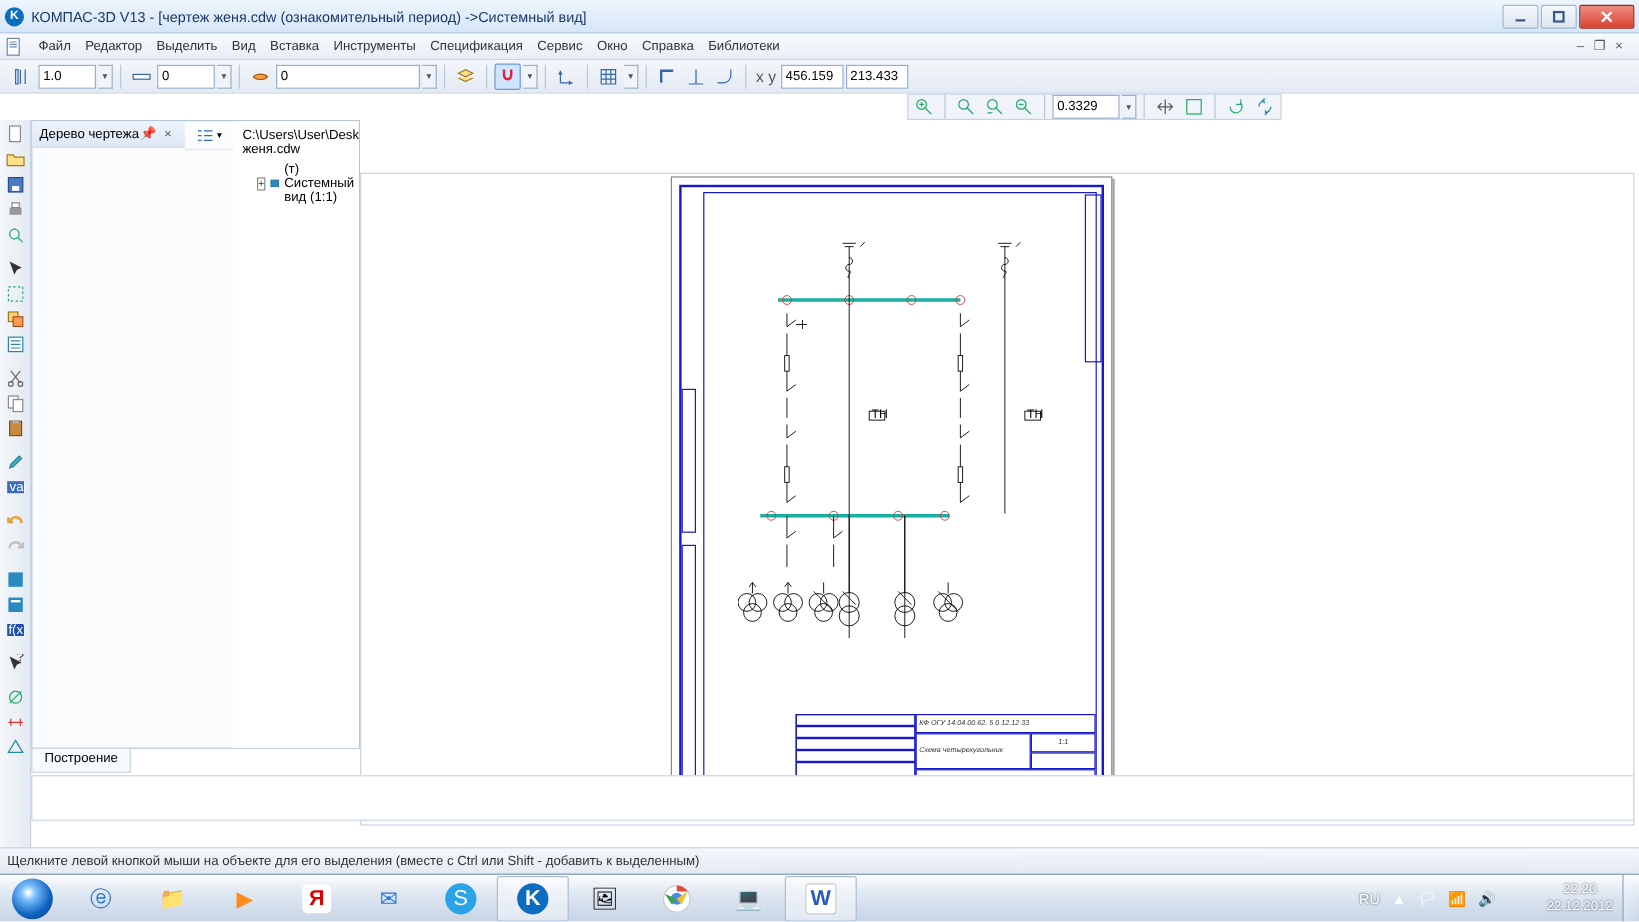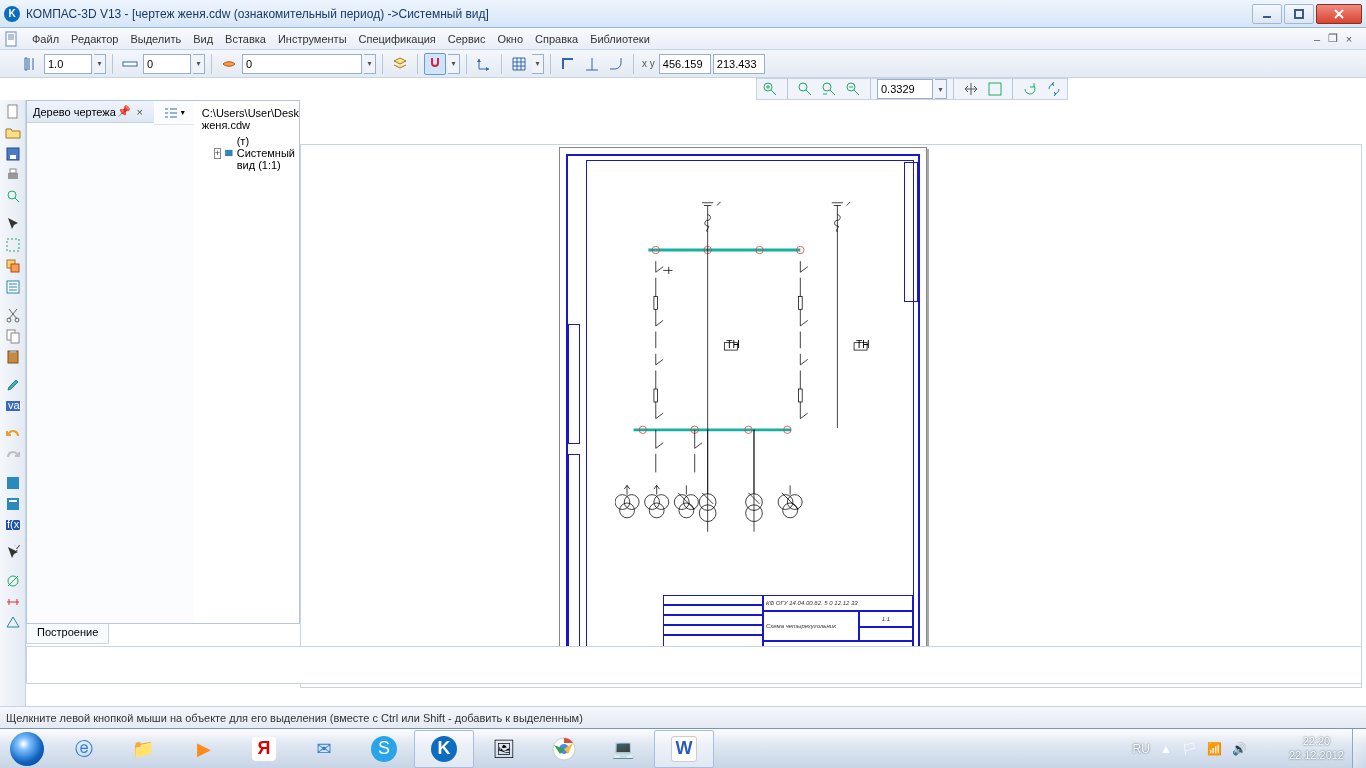--- a/index.html
+++ b/index.html
@@ -16,21 +16,21 @@
 .win-btn.close svg { stroke: #fff; }
 
 
 .menubar { height: 22px; background: linear-gradient(#f8fbfe,#e8eef7); display:flex; align-items:center; padding: 0 4px; border-bottom:1px solid #c8d4e4; }
 .menubar .mnu-icon { width:16px;height:16px; margin-right:6px; }
 .menu-item { padding: 2px 6px; color: #333; cursor: default; }
 .menubar .mdi-controls { margin-left: auto; display:flex; gap:2px; padding-right:6px; }
 .mdi-btn { width:14px; height:14px; display:flex; align-items:center; justify-content:center; color:#555; }
 
 
-.toolbar-row { height: 28px; background: linear-gradient(#f4f7fb,#e4eaf3); border-bottom:1px solid #c8d4e4; display:flex; align-items:center; padding: 0 20px; gap: 2px; }
+.toolbar-row { height: 28px; background: linear-gradient(#f4f7fb,#e4eaf3); border-bottom:1px solid #c8d4e4; display:flex; align-items:center; padding: 0 8px; gap: 2px; }
 .tb-sep { width:1px; height:20px; background:#b8c6da; margin: 0 4px; }
 .tb-btn { width: 22px; height: 22px; display:flex; align-items:center; justify-content:center; border:1px solid transparent; border-radius:2px; }
 .tb-input { height: 20px; border: 1px solid #98b0cc; background: #fff; padding: 0 3px; font-size: 11px; }
 .tb-input.narrow { width: 48px; }
 .tb-input.wide { width: 120px; }
 .tb-input.coord { width: 52px; }
 .drop-arrow { width:12px; height:20px; border:1px solid #98b0cc; border-left:none; background:#f0f4fa; display:flex; align-items:center; justify-content:center; }
 .drop-arrow::after { content:"▾"; font-size:8px; color:#555; }
 
 
@@ -203,21 +203,21 @@
       <svg class="ico" viewBox="0 0 16 16">
         <path d="M8 2v12M2 14h12" stroke="#3366aa" fill="none"></path>
       </svg>
     </div>
   <div class="tb-btn">
       <svg class="ico" viewBox="0 0 16 16">
         <path d="M2 13h5a6 6 0 006-6V2" stroke="#3366aa" fill="none"></path>
       </svg>
     </div>
   <div class="tb-sep"></div>
-  <span style="font-size:10px;color:#555;margin:4px 2px">x y</span>
+  <span style="font-size:13px;color:#555;margin:4px 2px">x y</span>
   <input class="tb-input coord" value="456.159" style="">
   <input class="tb-input coord" value="213.433" style="">
 </div>
 
 <div class="view-toolbar">
   <div class="tb-btn">
       <svg class="ico" viewBox="0 0 16 16">
         <circle cx="6" cy="6" r="4" fill="none" stroke="#2a6"></circle>
         <path d="M9 9l5 5" stroke="#2a6"></path>
         <path d="M6 4v4M4 6h4" stroke="#2a6"></path>

